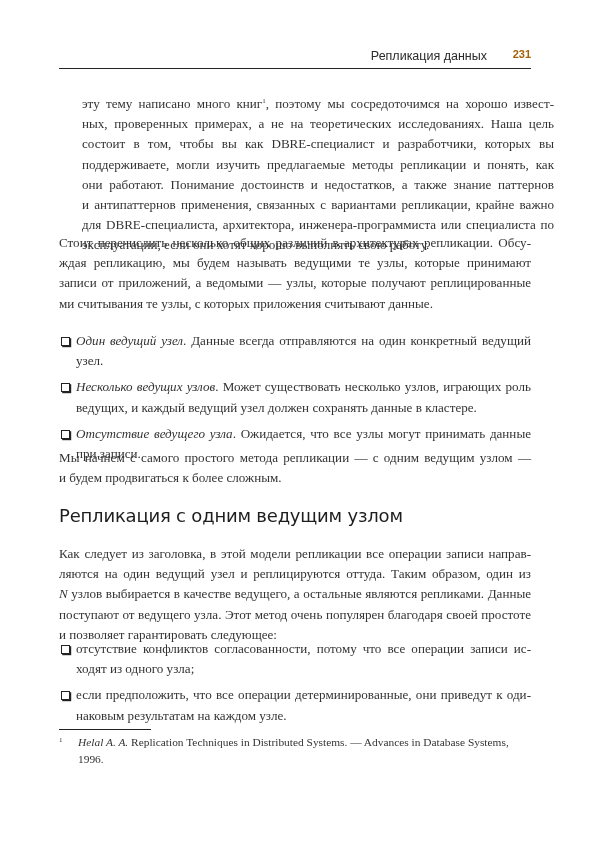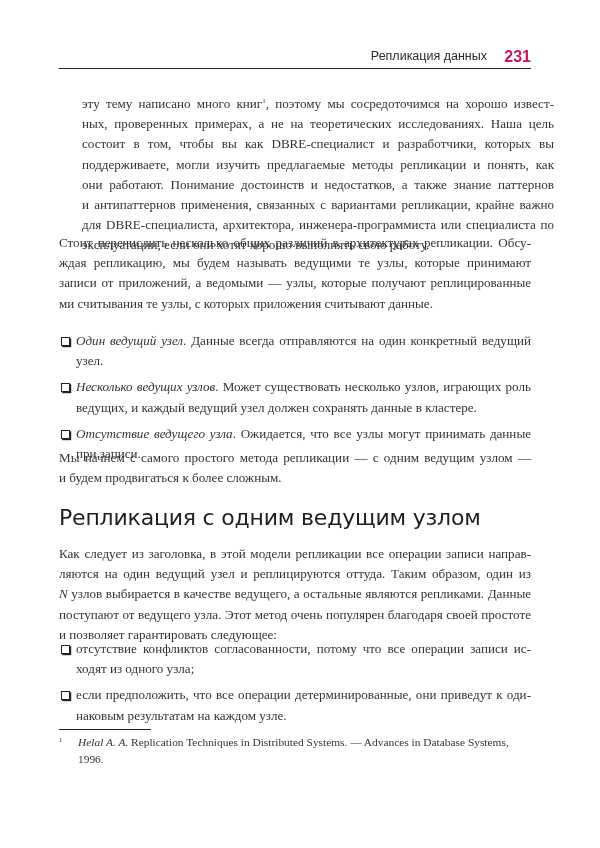--- a/index.html
+++ b/index.html
@@ -1,31 +1,31 @@
 <!DOCTYPE html>
 <html><head>
   <meta charset="utf-8">
   <style>
     html, body { margin: 0; padding: 0; background: #ffffff; }
     body { width: 600px; height: 848px; position: relative; overflow: hidden; color: #2a2a2a; }
     .page { position: absolute; left: 0; top: 0; width: 488px; height: 848px; }
     .header { position: absolute; left: 59px; top: 48px; width: 472px; height: 20px; }
     .header-title { position: absolute; right: 44px; top: 1px; font-family: "Liberation Sans", sans-serif; font-size: 12.5px; color: #2a2a2a; }
-    .header-page { position: absolute; right: 0; top: 0px; font-family: "Liberation Sans", sans-serif; font-size: 16px; font-weight: bold; color: #be185d; }
+    .header-page { position: absolute; right: 0; top: 0px; font-family: "Liberation Sans", sans-serif; font-size: 11px; font-weight: bold; color: #a16207; }
     .header-rule { position: absolute; left: 59px; top: 68px; width: 472px; height: 0; border-top: 1.3px solid #222; }
     .body-text { font-family: "Liberation Serif", serif; font-size: 13.1px; line-height: 20.2px; color: #333; text-align: justify; }
     .para { position: absolute; left: 59px; width: 472px; margin: 0; }
     .line { display: block; white-space: nowrap; text-align-last: justify; text-align: justify; }
     .line.last { text-align-last: left; }
     sup { font-size: 7px; vertical-align: 5px; line-height: 0; }
     .list { position: absolute; left: 59px; width: 472px; margin: 0; padding: 0; list-style: none; }
     .list-item { position: relative; padding-left: 17px; margin-bottom: 6px; }
     .checkbox { position: absolute; left: 2px; top: 6px; width: 7px; height: 7px; border: 1.3px solid #222; box-shadow: 1.2px 1.2px 0 #222; background: #fff; }
     .em { font-style: italic; }
-    .section-heading { position: absolute; left: 59px; top: 505px; margin: 0; font-family: "DejaVu Sans", sans-serif; font-weight: normal; font-size: 22px; color: #1e1e1e; letter-spacing: -0.2px; }
+    .section-heading { position: absolute; left: 59px; top: 505px; margin: 0; font-family: "DejaVu Sans", sans-serif; font-weight: normal; font-size: 18px; color: #1e1e1e; letter-spacing: -0.2px; }
     .fn-rule { position: absolute; left: 59px; top: 729px; width: 92px; border-top: 1px solid #222; }
     .footnote { position: absolute; left: 59px; top: 734px; width: 472px; font-family: "Liberation Serif", serif; font-size: 11.4px; line-height: 17px; color: #333; }
     .fn-mark { position: absolute; left: 0; top: -2px; font-size: 7px; }
     .fn-text { display: block; padding-left: 19px; }
   </style>
 </head>
 <body>
 
 <div class="page">
 

